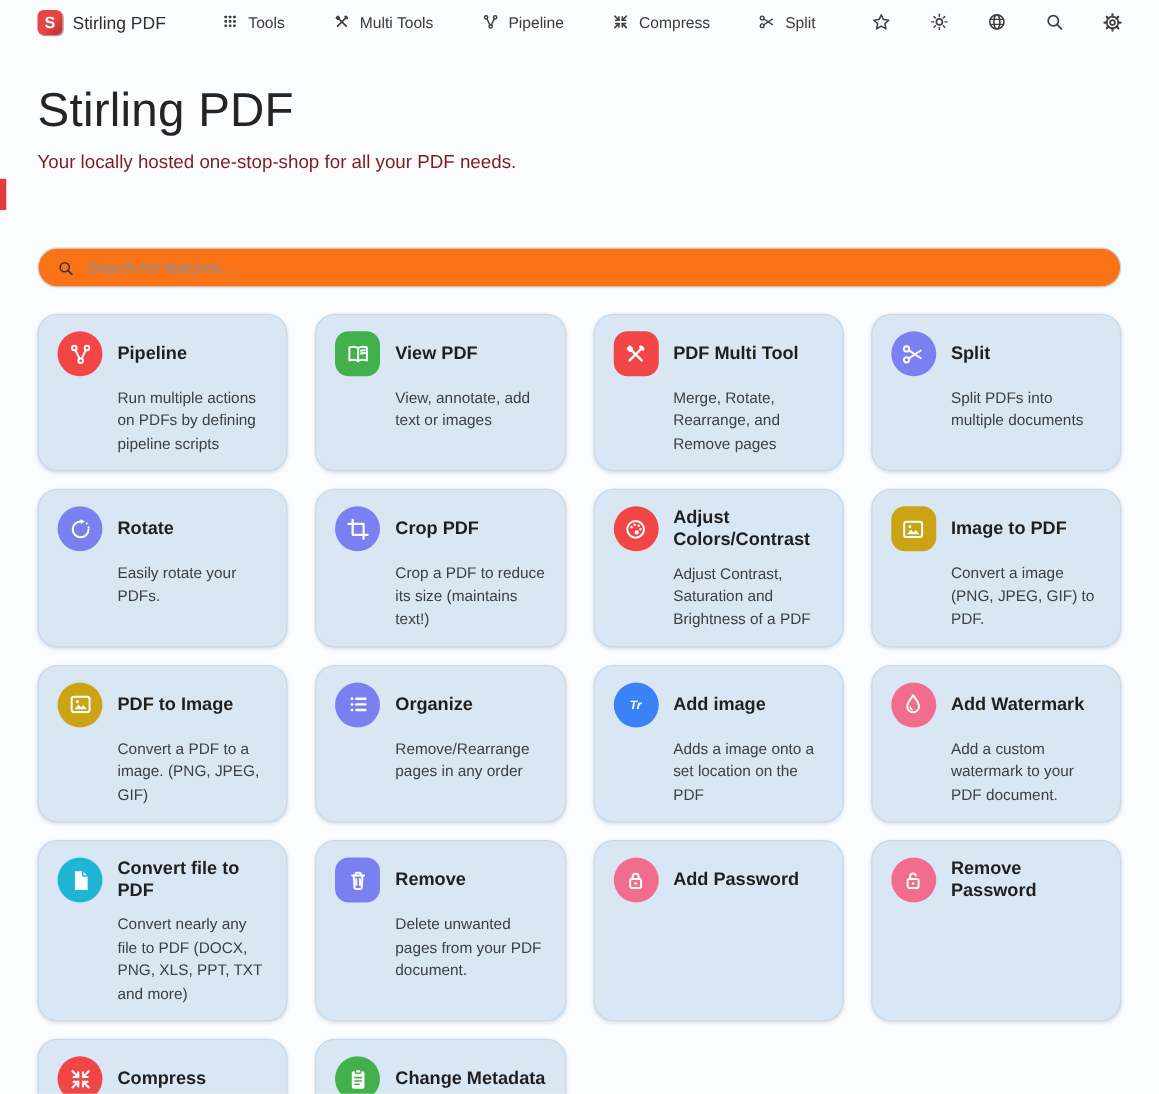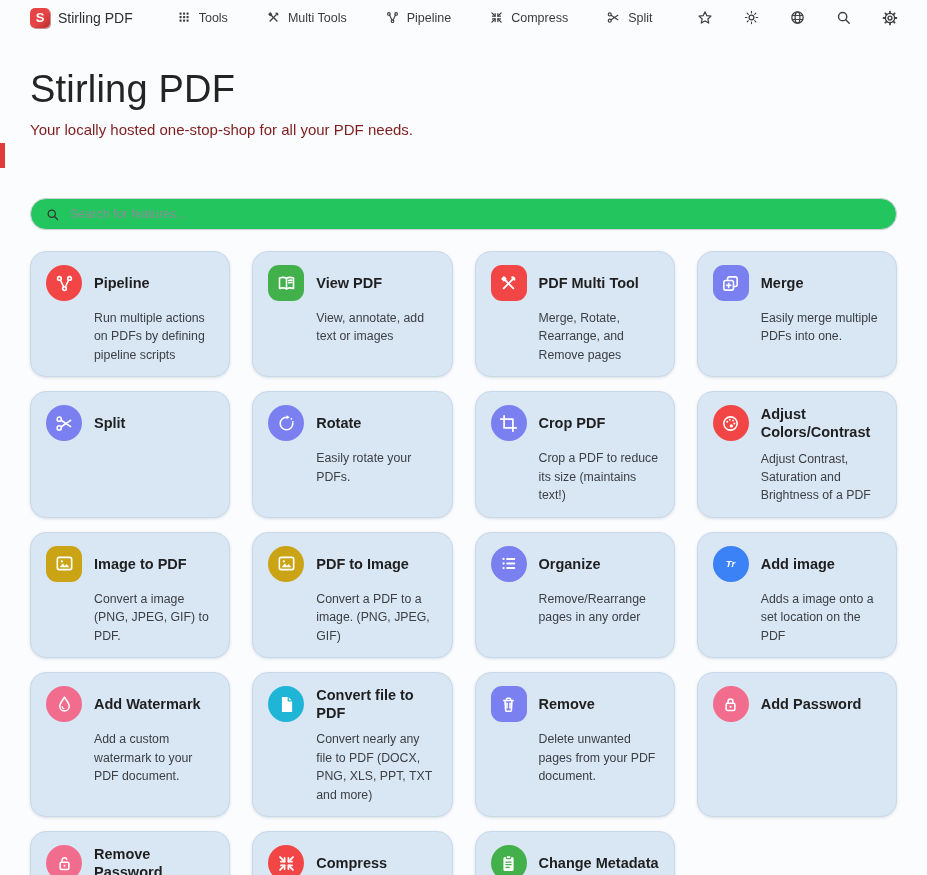--- a/index.html
+++ b/index.html
@@ -30,21 +30,21 @@
   .nav-item svg { color:#3f3f3f; }
   .nav-actions { display:flex; align-items:center; gap:29px; }
   .nav-actions .abtn { color:#3f3f3f; cursor:pointer; display:flex; align-items:center; }
   
   .page-title { font-size:38px; font-weight:500; color:#242424; margin:34px 0 0 30px; letter-spacing:.2px; }
   .page-subtitle { font-size:15px; color:#7f1d1d; margin:10px 0 0 30px; }
   .red-marker { position:absolute; left:0; top:143px; width:5px; height:25px; background:#e23b3b; }
   
   .searchbar {
     margin:60px 30px 0 30px; height:32px;
-    background:#22c55e; border:1px solid #cdd2d9; border-radius:16px;
+    background:#f97316; border:1px solid #cdd2d9; border-radius:16px;
     display:flex; align-items:center; padding:0 14px; gap:10px;
     box-shadow:0 1px 2px rgba(0,0,0,.04);
   }
   .searchbar svg { color:#333; flex:none; }
   .searchbar input {
     border:none; outline:none; background:transparent; width:100%;
     font-size:12.5px; color:#333; font-family:"Liberation Sans", sans-serif;
   }
   .searchbar input::placeholder { color:#8a8f98; }
   
@@ -253,42 +253,31 @@
             <path d="M6.5 17.5 L16.2 7.8" stroke-width="2.2"></path>
             <path d="M15 4.4 a3.2 3.2 0 0 1 4.4 4.4 l-2.5 -0.7 -1.2 -1.2 Z" fill="currentColor" stroke="none"></path>
             <path d="M7.2 7.2 L17.5 17.5" stroke-width="2.2"></path>
             <rect x="4.4" y="4.4" width="4.8" height="4.8" rx="1" transform="rotate(45 6.8 6.8)" fill="currentColor" stroke="none"></rect>
           </svg>
         </div>
         <div class="card-title">PDF Multi Tool</div>
         <div class="card-desc">Merge, Rotate, Rearrange, and Remove pages</div>
       </div>
       <div class="card">
-        <div class="card-icon squircle" style="background: rgb(123, 128, 240);">
-          <svg viewBox="0 0 24 24" width="21" height="21" fill="none" stroke="currentColor" stroke-width="1.8" stroke-linecap="round" stroke-linejoin="round">
-            <rect x="8.6" y="4.4" width="11" height="11" rx="2.2"></rect>
-            <rect x="4.4" y="8.6" width="11" height="11" rx="2.2" fill="#7b80f0"></rect>
-            <path d="M9.9 11.7 V16.5"></path>
-            <path d="M7.5 14.1 H12.3"></path>
-          </svg>
-        </div>
-        <div class="card-title">Merge</div>
-        <div class="card-desc">Easily merge multiple PDFs into one.</div>
-      </div>
-      <div class="card">
         <div class="card-icon circle" style="background: rgb(123, 128, 240);">
           <svg viewBox="0 0 24 24" width="21" height="21" fill="none" stroke="currentColor" stroke-width="1.8" stroke-linecap="round" stroke-linejoin="round">
             <circle cx="6" cy="7" r="2.4"></circle>
             <circle cx="6" cy="17" r="2.4"></circle>
             <path d="M8.2 8.3 L19 15.5"></path>
             <path d="M8.2 15.7 L19 8.5"></path>
             <circle cx="12.8" cy="12" r="0.8" fill="currentColor" stroke="none"></circle>
           </svg>
         </div>
         <div class="card-title">Split</div>
+        <div class="card-desc">Split PDFs into multiple documents</div>
       </div>
       <div class="card">
         <div class="card-icon circle" style="background: rgb(123, 128, 240);">
           <svg viewBox="0 0 24 24" width="21" height="21" fill="none" stroke="currentColor" stroke-width="1.8" stroke-linecap="round" stroke-linejoin="round">
             <path d="M12 4.8 a7.2 7.2 0 1 0 7.2 7.2"></path>
             <path d="M12 2.6 L12 7 L15.8 4.8 Z" fill="currentColor" stroke="none"></path>
             <circle cx="17.6" cy="6.6" r="1" fill="currentColor" stroke="none"></circle>
             <circle cx="19.3" cy="10.2" r="1" fill="currentColor" stroke="none"></circle>
           </svg>
         </div>

